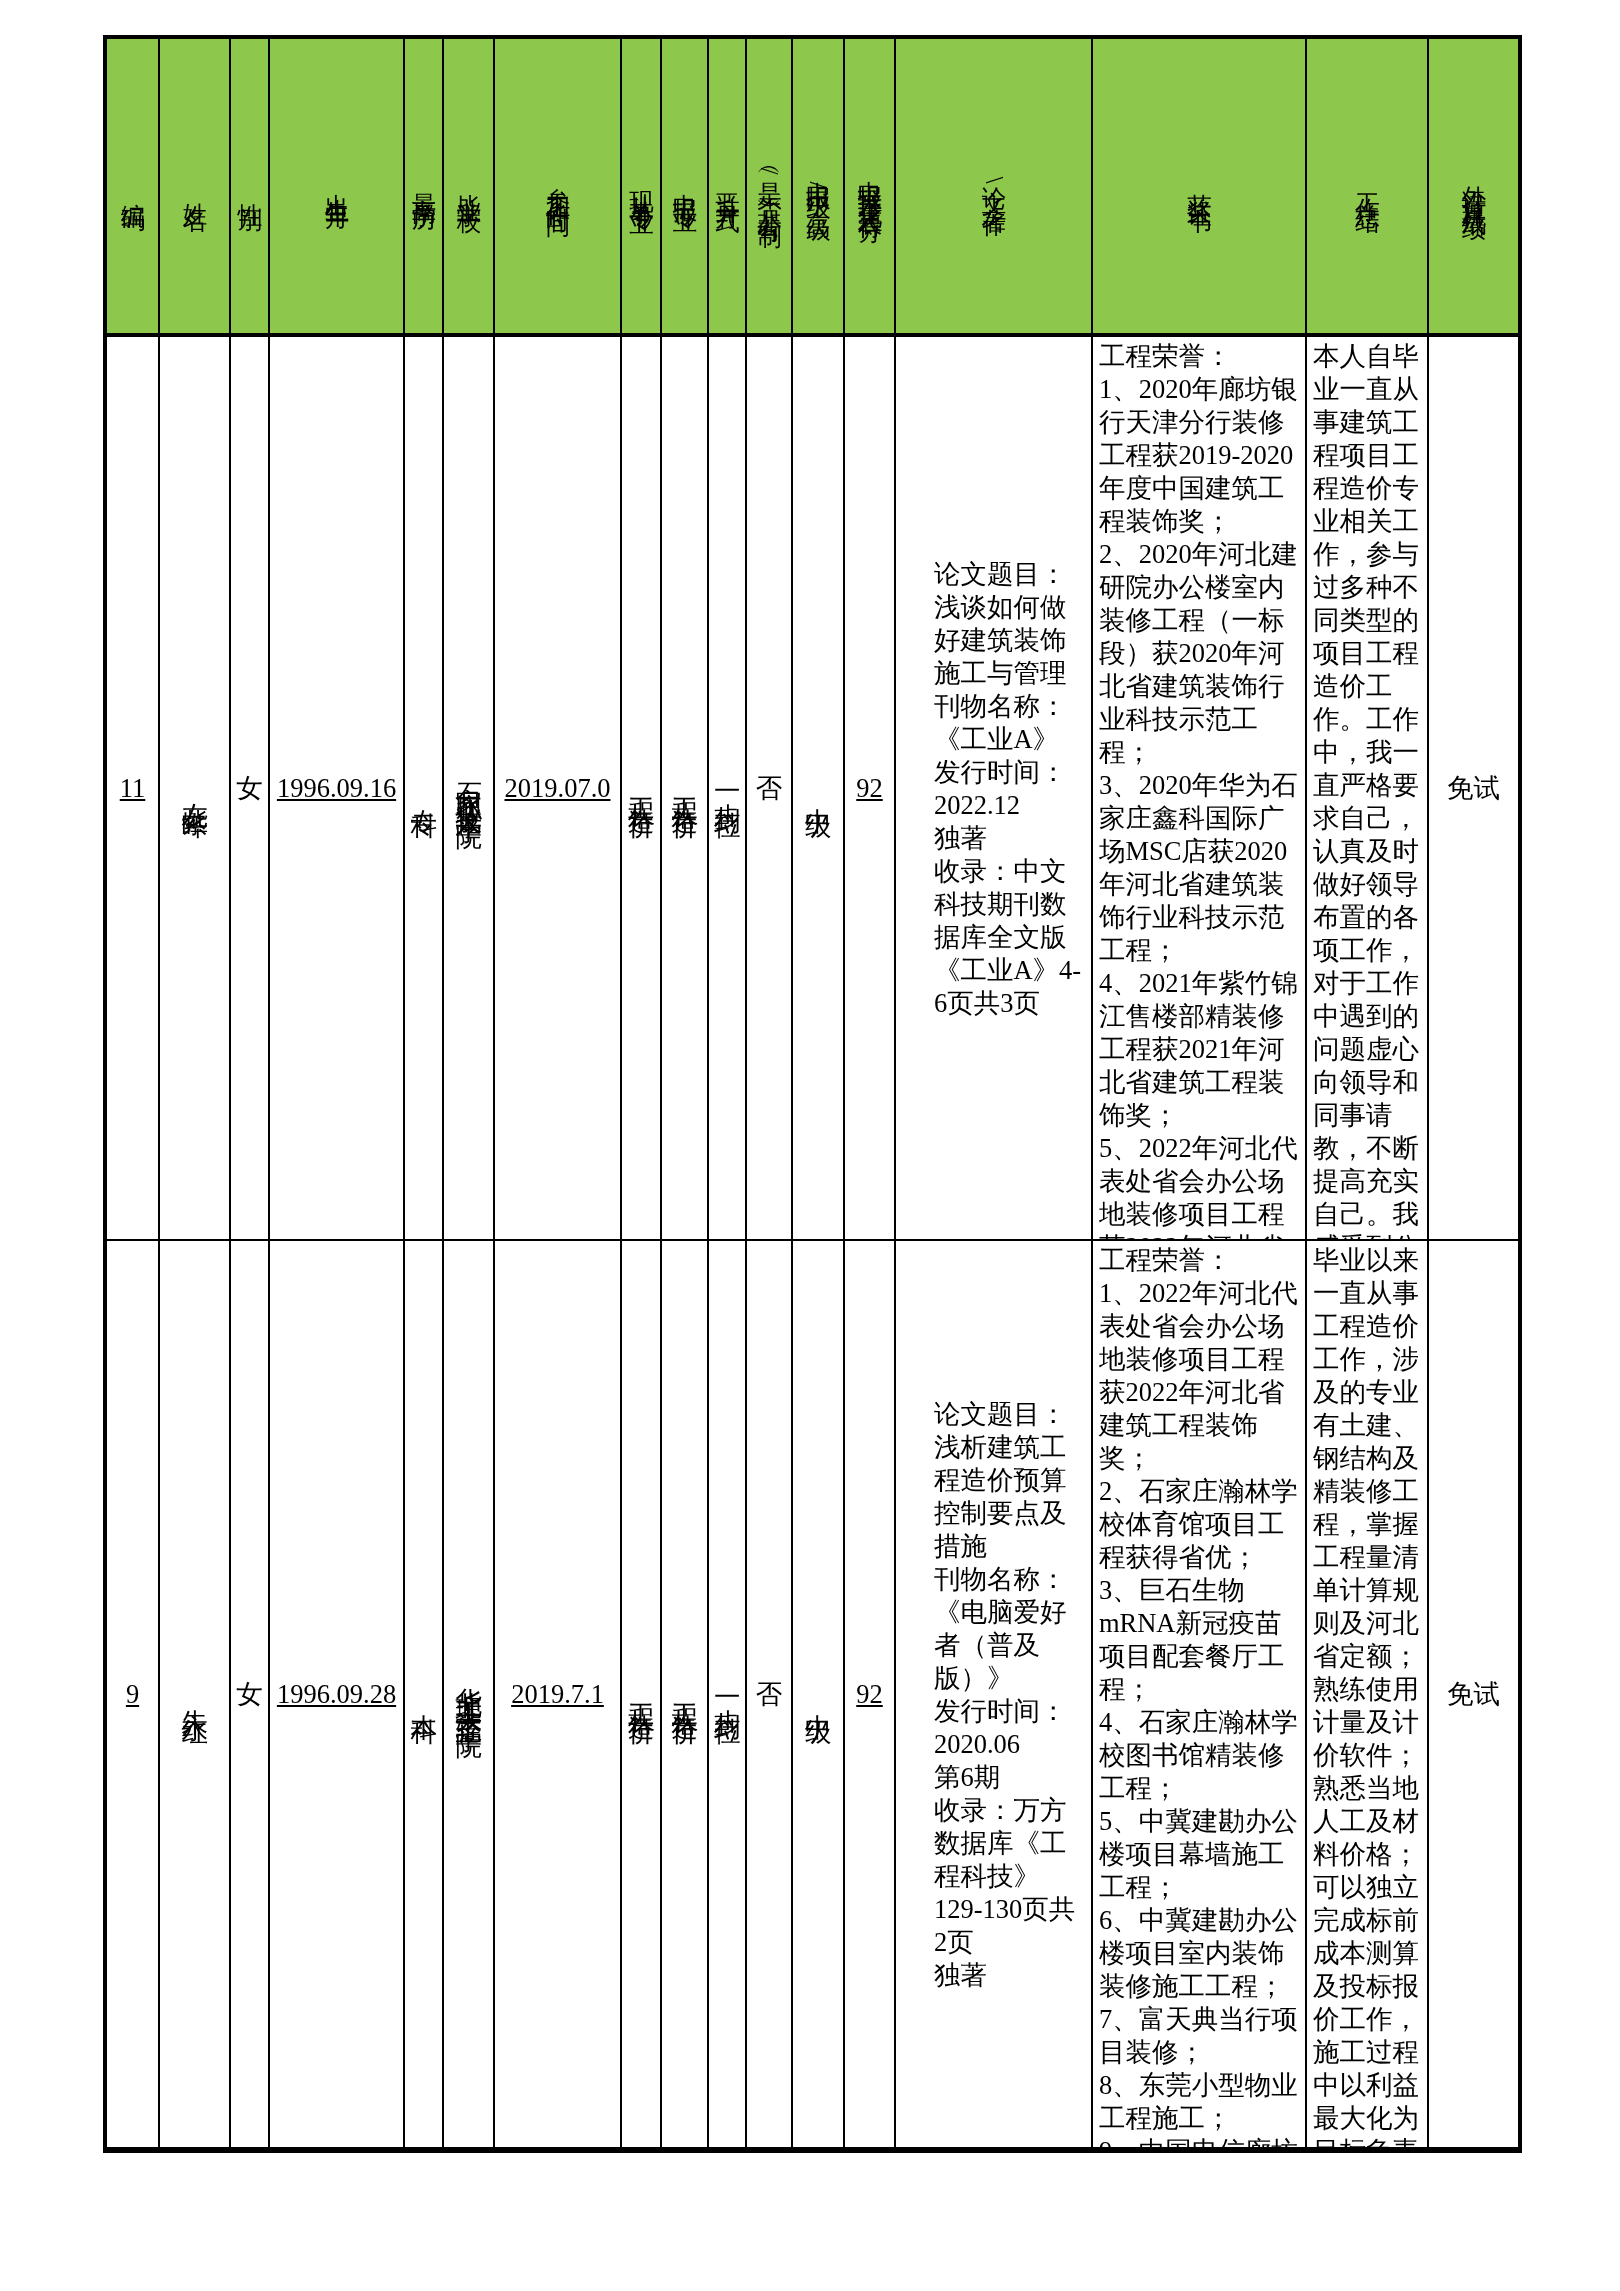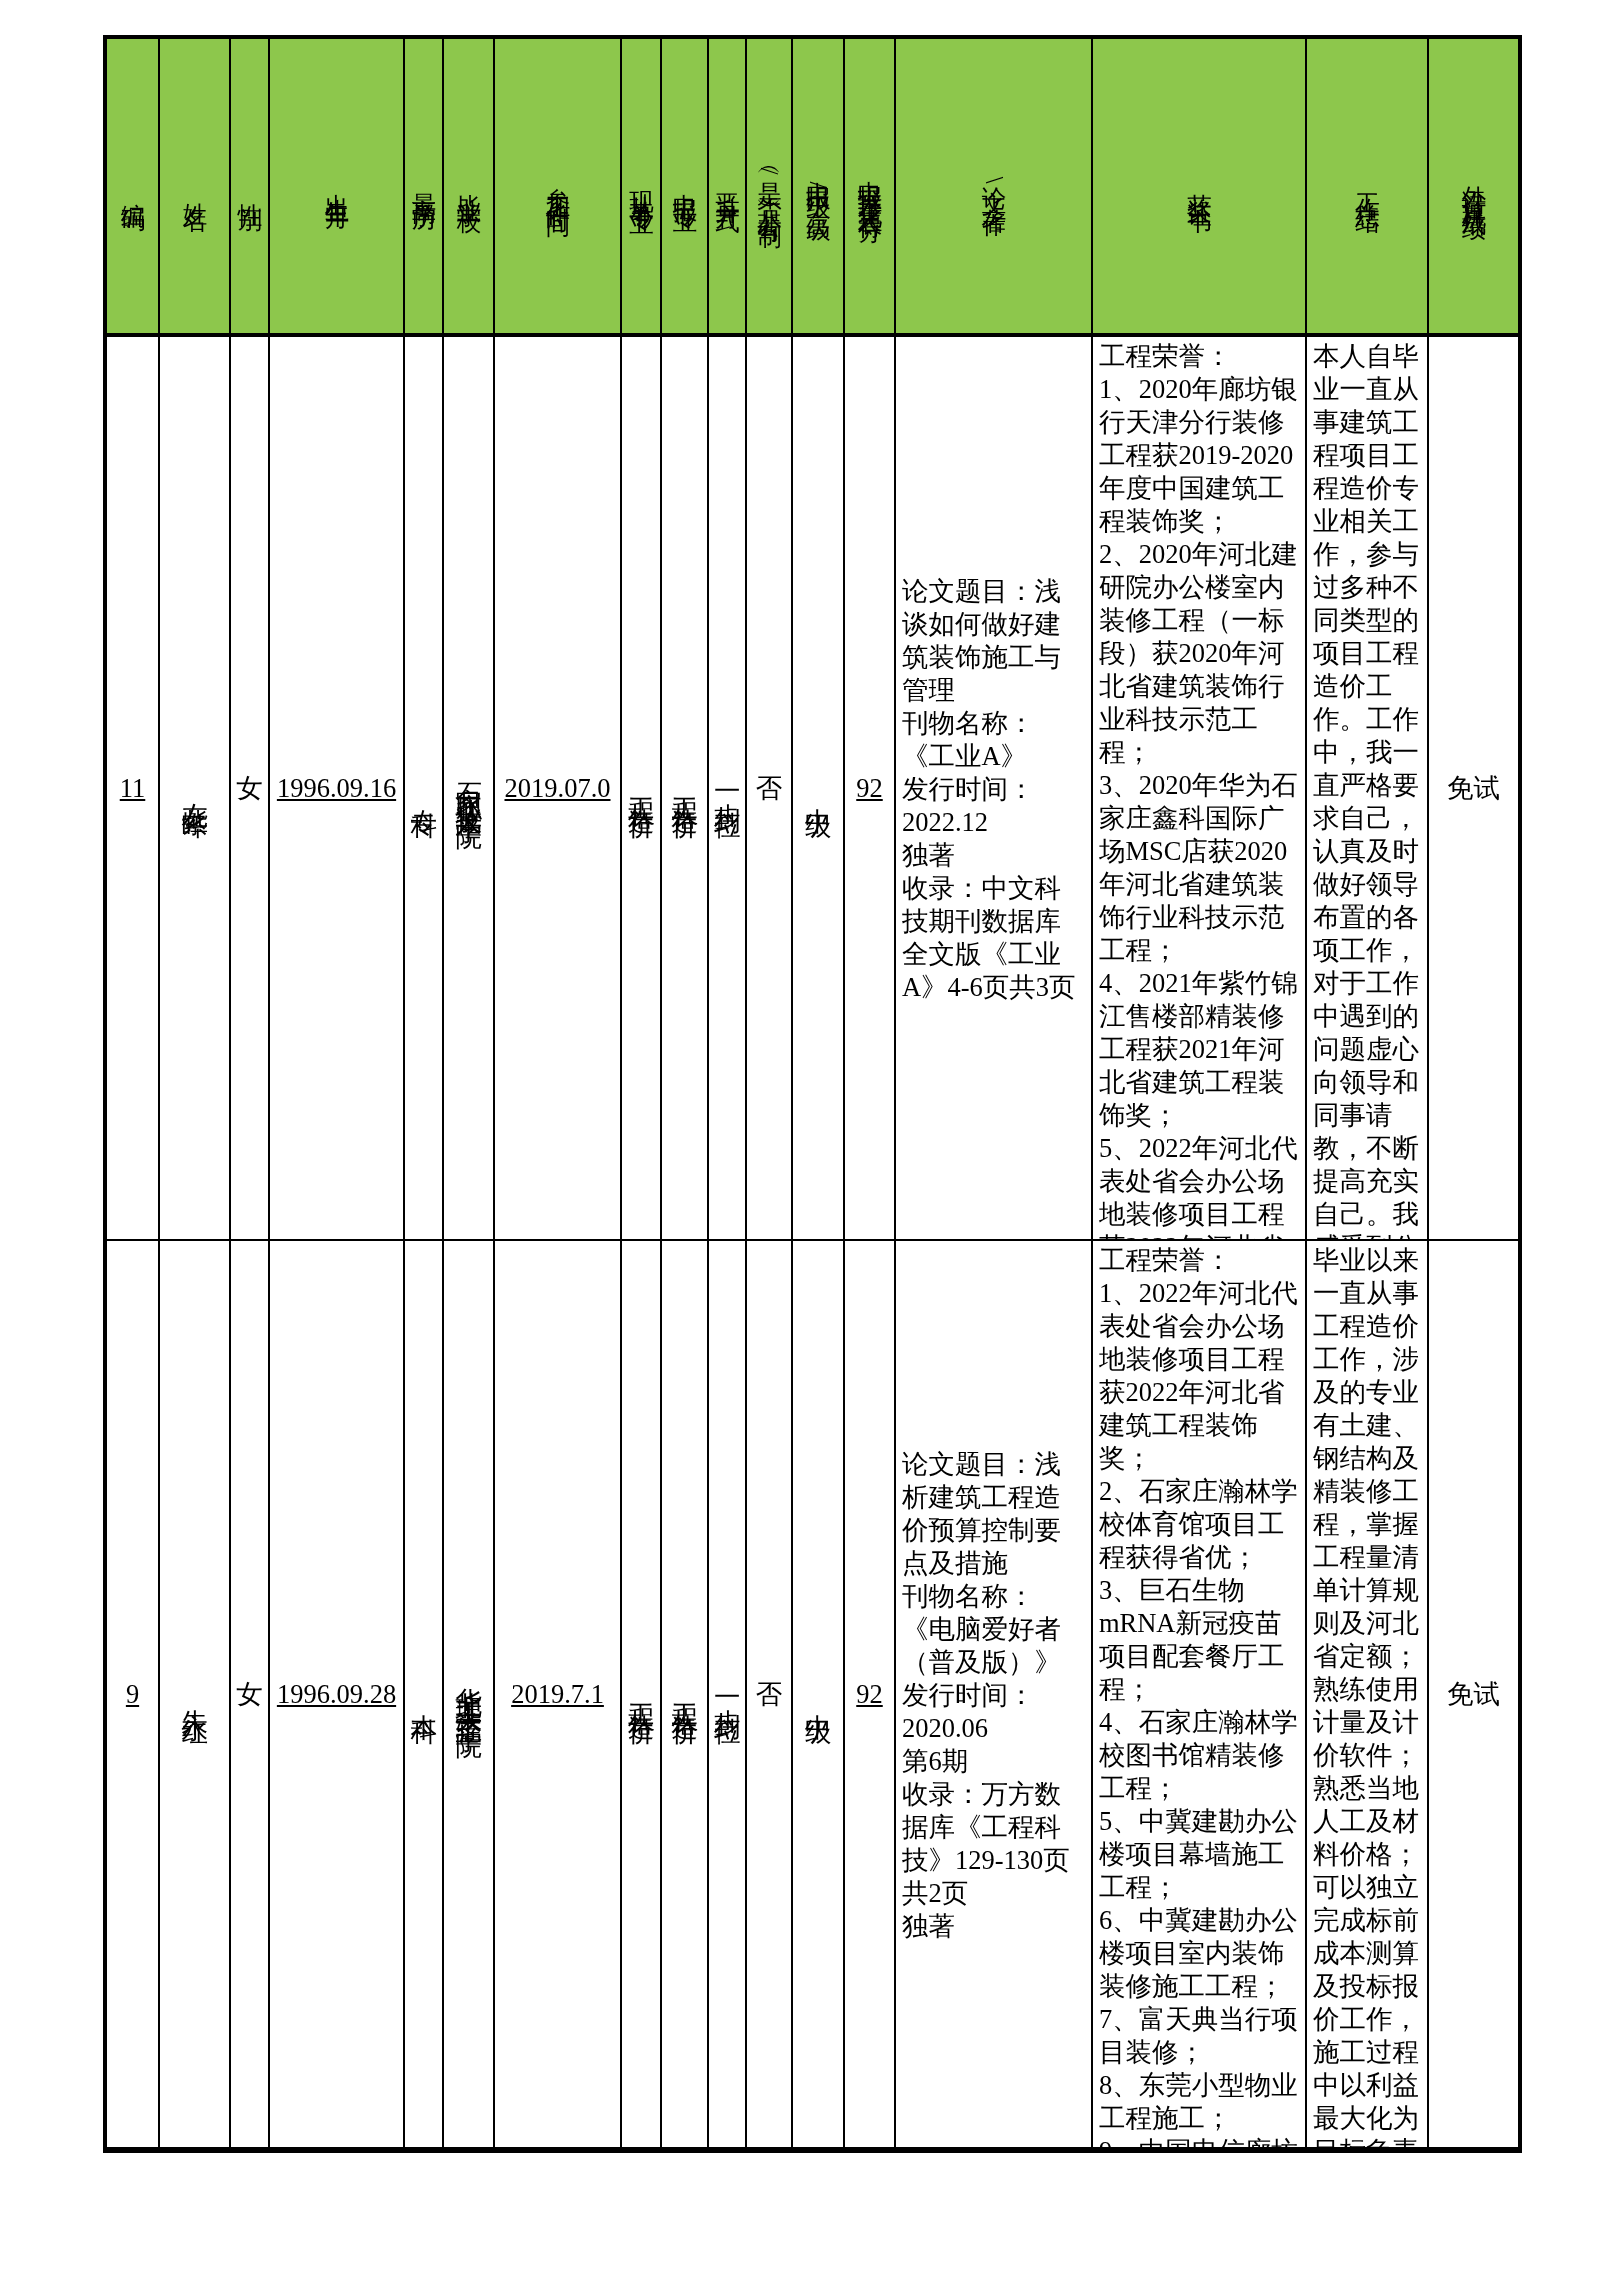--- a/index.html
+++ b/index.html
@@ -16,21 +16,21 @@
   tr.r1 td{height:906px;}
   .v{writing-mode:vertical-rl;text-orientation:mixed;letter-spacing:4.9px;
      display:inline-block;line-height:1.15;}
   .num{white-space:nowrap;letter-spacing:0;text-decoration:underline;}
   td.para{position:relative;}
   td.para .txt{position:absolute;top:0;left:0;right:0;bottom:0;
      padding:2.9px 4.9px 0 5.9px;overflow:hidden;
      display:flex;flex-direction:column;
      text-align:left;font-size:26.5px;line-height:33px;white-space:pre-line;
      word-break:normal;overflow-wrap:normal;}
-  td.para .txt.center{justify-content:center;}
+  td.para .txt.center{justify-content:center;margin-left:32px;}
   td.para .txt.top{justify-content:flex-start;}
 </style>
 </head>
 <body>
 
 <div class="sheet">
   <table class="grid">
     <colgroup>
       <col style="width:54px">
         <col style="width:71px">

